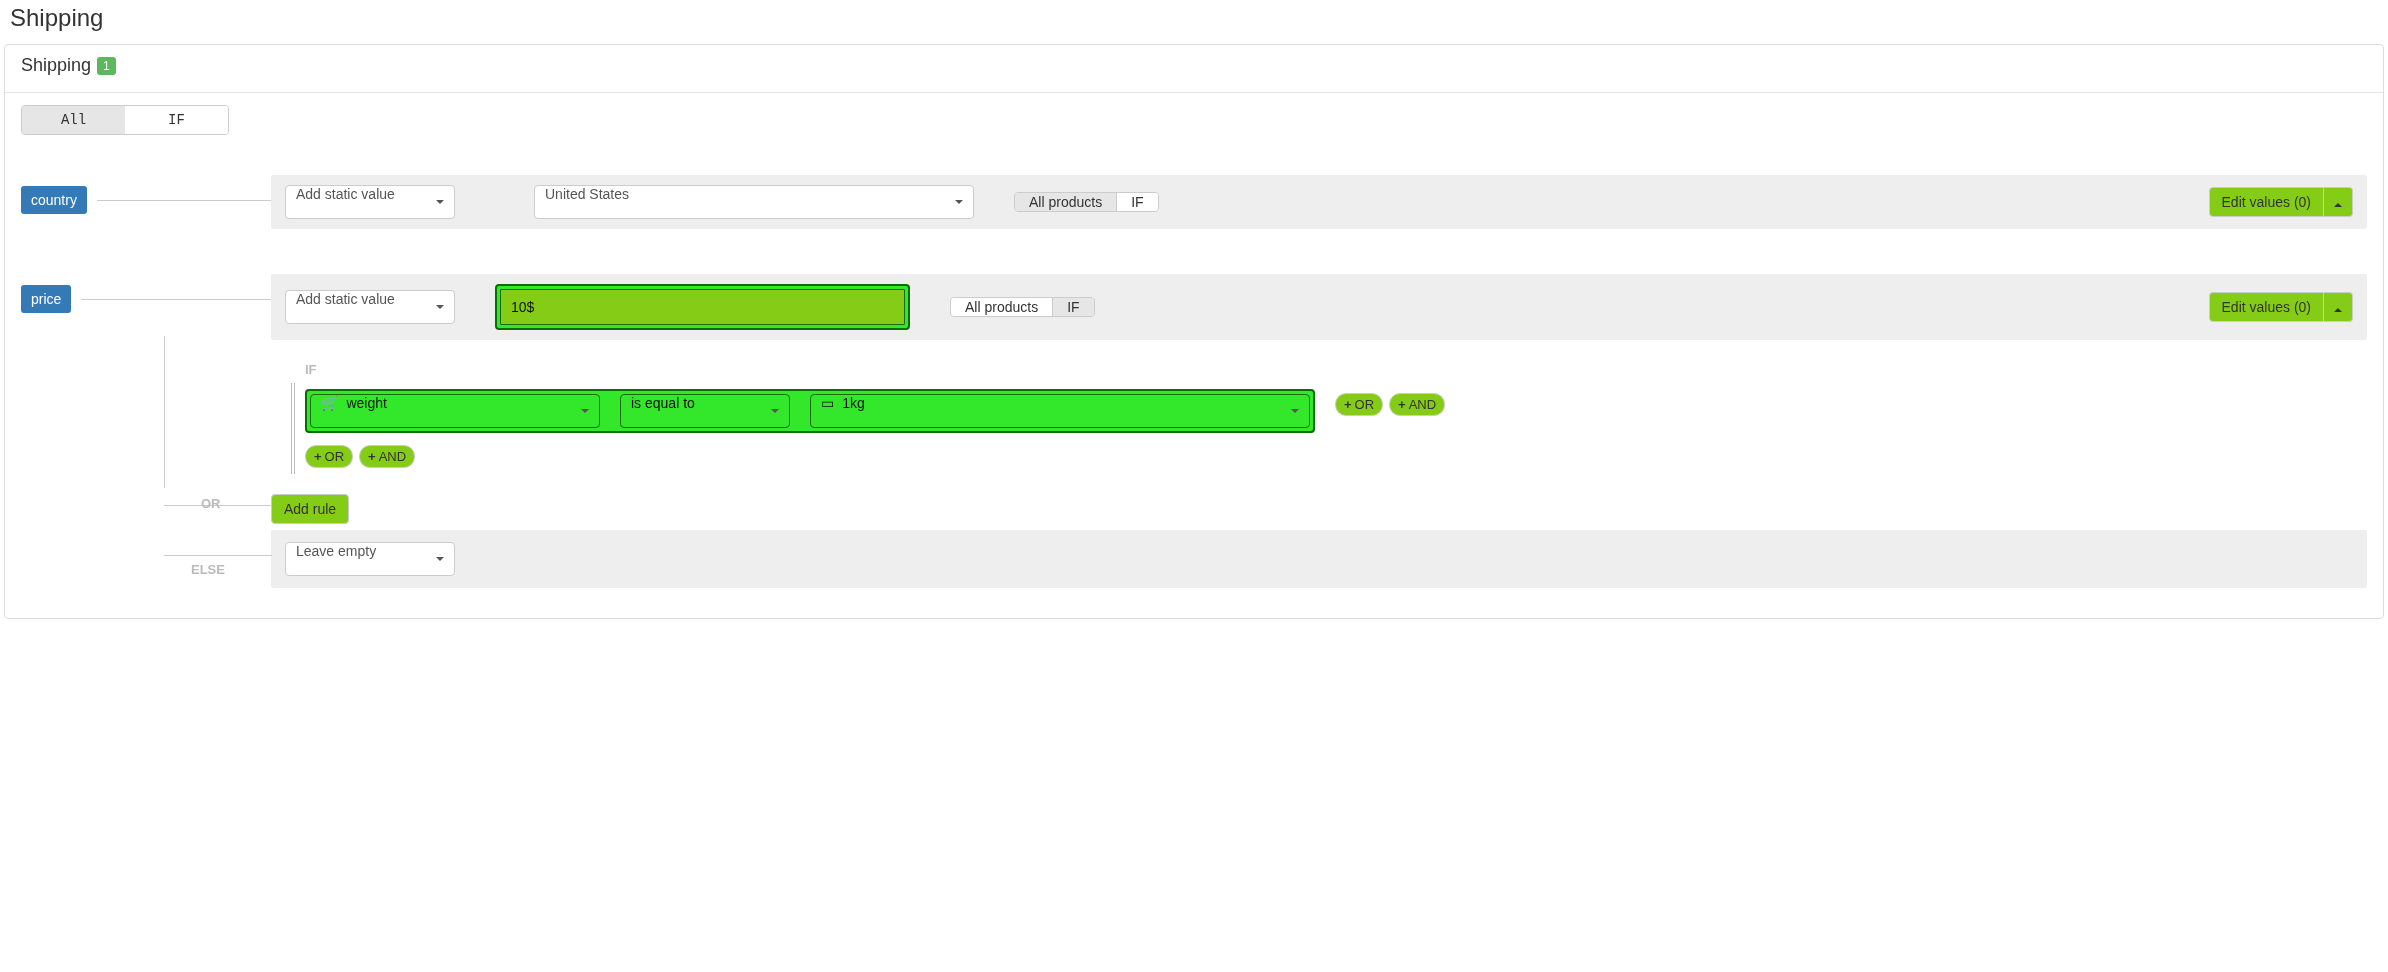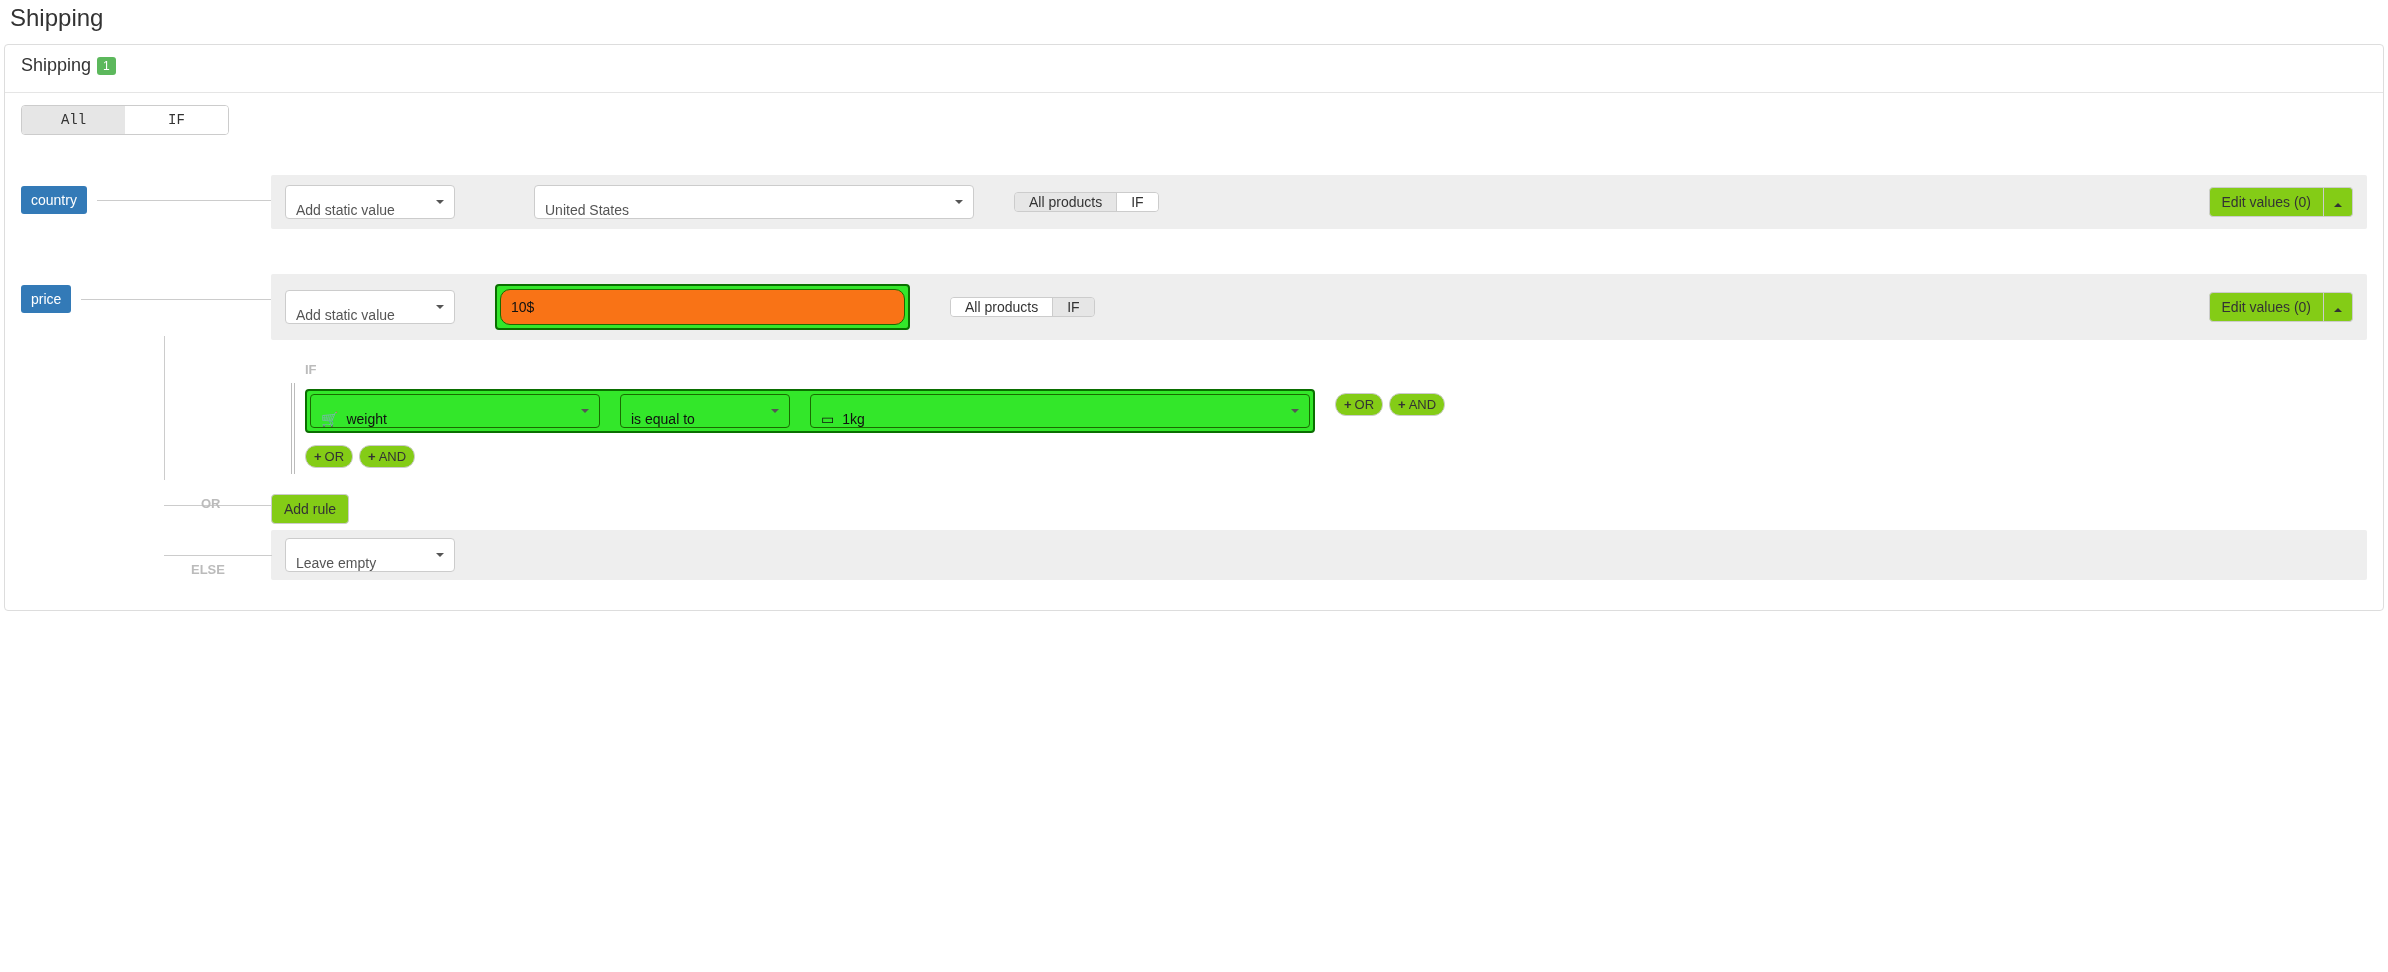--- a/index.html
+++ b/index.html
@@ -14,36 +14,36 @@
     .toggle { display:flex; border:1px solid #ccc; border-radius:4px; width:208px; overflow:hidden;font-family:Liberation Mono, monospace; }
     .tg { flex:1; text-align:center; padding:6px 0; background:#fff; font-size:14px; cursor:pointer; }
     .tg.active { background:#e6e6e6; }
 
     .zone { display:flex; align-items:flex-start; margin-top:40px; }
     .tagcol { width:250px; display:flex; align-items:center; height:50px; position:relative;text-align:right; }
     .tag { background:#337ab7; color:#fff; padding:6px 10px; border-radius:3px; font-size:14px; }
     .conn { flex:1; border-top:1px solid #ccc; margin-left:10px; height:0; margin-top:1px; }
 
     .block { flex:1; background:#eee; border-radius:2px; padding:10px 14px; display:flex; align-items:center; gap:40px; }
-    .dd { position:relative; background:#fff; border:1px solid #ccc; border-radius:4px; height:34px; display:flex; align-items:flex-end; padding:0 24px 0 10px; font-size:14px; cursor:pointer; color:#555;}
+    .dd { position:relative; background:#fff; border:1px solid #ccc; border-radius:4px; height:34px; display:flex; align-items:flex-start; padding:0 24px 0 10px; font-size:14px; cursor:pointer; color:#555;}
     .dd .caret { position:absolute; right:10px; top:50%; transform:translateY(-50%); border-left:4px solid transparent; border-right:4px solid transparent; border-top:4px solid #555;}
     .dd.small { width:170px; }
     .dd.big { width:440px;margin-left:39px; }
     .rtoggle { display:flex; border:1px solid #ccc; border-radius:4px; overflow:hidden; height:20px; }
     .rtoggle .rt { padding:0 14px; display:flex; align-items:center; background:#fff; font-size:14px; cursor:pointer; border-right:1px solid #ccc;}
     .rtoggle .rt:last-child{border-right:none;}
     .rtoggle .rt.active { background:#e6e6e6; }
     .spacer { flex:1; }
     .btn { background:#84cc16; border:1px solid #ccc; border-radius:4px; padding:6px 12px; font-size:14px; cursor:pointer; color:#333;}
     .group { display:flex; }
     .group .btn:first-child{border-radius:4px 0 0 4px;}
     .group .btn:last-child{border-left:none;border-radius:0 4px 4px 0; padding:6px 10px}
 
     .green-outline { background:#33e72a; border:2px solid #0a6e00; border-radius:4px; padding:3px;}
-    .green-box { width:405px; height:36px; background:#f97316; border:1px solid #196b00; border-radius:10px; display:flex; align-items:center; padding:0 10px; color:#111;}
+    .green-box { width:405px; height:36px; background:#84cc16; border:1px solid #196b00; border-radius:1px; display:flex; align-items:center; padding:0 10px; color:#111;}
     .pricearea { margin-top:40px; position:relative; }
     .vline { position:absolute; left:143px; top:62px; bottom:100px; border-left:1px solid #ccc;}
     .hbranch { position:absolute; left:143px; border-top:1px solid #ccc; height:0; width:108px; }
     .branchlbl { position:absolute; right:260px; top:-8px; font-size:13px; color:#bbb; font-weight:600; }
 
     .kblock { margin-left:250px; position:relative; padding-bottom:6px;}
     .ifrow { margin:22px 0 6px 34px; font-size:13px; font-weight:600; color:#bbb; }
     .condrow { margin-left:20px; display:flex; align-items:flex-start; gap:20px; position:relative;}
     .condborder { border-left:4px double #bbb; padding:6px 0 6px 10px; }
     .andor { display:flex; gap:6px; }
@@ -169,21 +169,21 @@
           <div class="hbranch" style="top:25px"></div>
           <span class="branchlbl" style="left:180px;top:16px;position:absolute">OR</span>
           <div style="margin-left:250px;padding-top:14px">
             <div class="btn" style="display:inline-block">Add rule</div>
           </div>
         </div>
 
         <div style="position:relative;">
           <div class="hbranch" style="top:25px"></div>
           <span class="branchlbl" style="left:170px;top:32px;position:absolute">ELSE</span>
-          <div class="block" style="margin-left:250px;height:50px">
+          <div class="block" style="margin-left:250px;height:58px">
             <div class="dd small">
               <span>Leave empty</span>
               <span class="caret"></span>
             </div>
           </div>
         </div>
 
       </div>
 
     </div>

